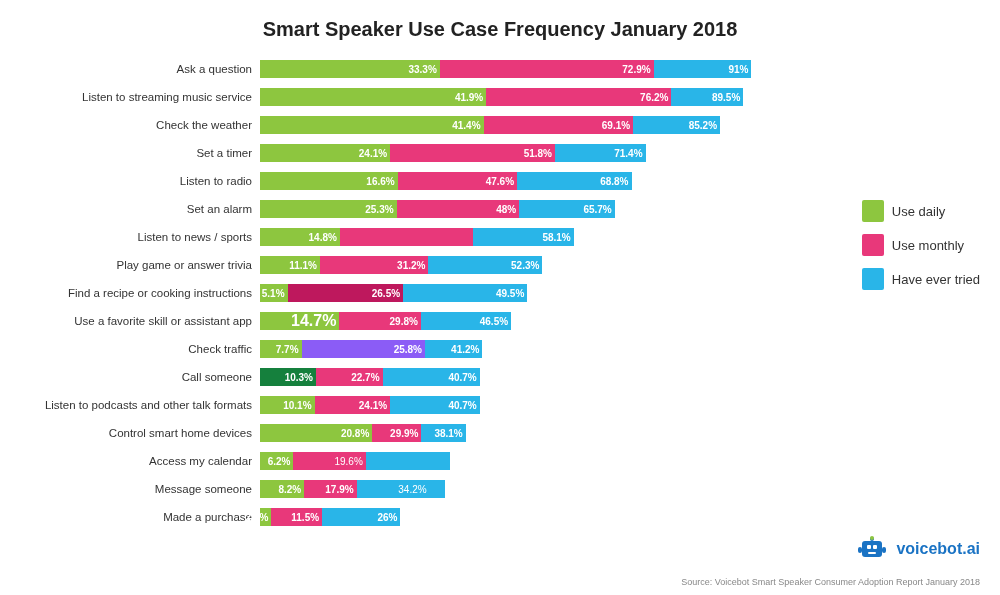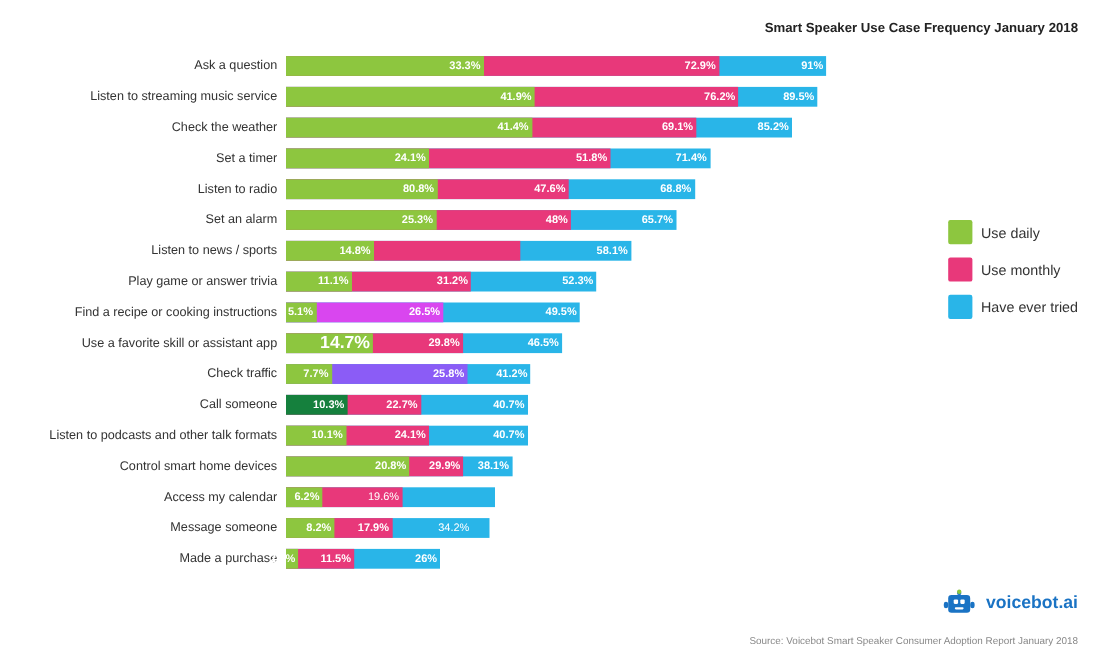--- a/index.html
+++ b/index.html
@@ -10,22 +10,22 @@
       height: 595px;
       overflow: hidden;
     }
     .chart-container {
       width: 1000px;
       height: 595px;
       padding: 18px 20px 30px 20px;
       position: relative;
     }
     h1 {
-      text-align: right;
-      font-size: 12px;
+      text-align: center;
+      font-size: 20px;
       font-weight: bold;
       color: #222;
       margin-bottom: 14px;
     }
     .chart-body {
       display: flex;
       flex-direction: row;
       width: 100%;
     }
     .labels-col {
@@ -181,21 +181,21 @@
         </div>
         <div class="bar-row">
           <div style="position: relative; width: 371.52px; height: 18px;">
             <div style="position: absolute; left: 0px; top: 0px; width: 371.52px; height: 18px; background-color: rgb(41, 181, 232);">
               <span style="position: absolute; right: 3px; top: 50%; transform: translateY(-50%); font-size: 10px; font-weight: bold; color: rgb(255, 255, 255);">68.8%</span>
             </div>
             <div style="position: absolute; left: 0px; top: 0px; width: 257.04px; height: 18px; background-color: rgb(232, 56, 122);">
               <span style="position: absolute; right: 3px; top: 50%; transform: translateY(-50%); font-size: 10px; font-weight: bold; color: rgb(255, 255, 255);">47.6%</span>
             </div>
             <div style="position: absolute; left: 0px; top: 0px; width: 137.7px; height: 18px; background-color: rgb(141, 198, 63);">
-              <span style="position: absolute; right: 3px; top: 50%; transform: translateY(-50%); font-size: 10px; font-weight: bold; color: rgb(255, 255, 255);">80.8%</span>
+              <span style="position: absolute; right: 3px; top: 50%; transform: translateY(-50%); font-size: 10px; font-weight: bold; color: rgb(255, 255, 255);">16.6%</span>
             </div>
           </div>
         </div>
         <div class="bar-row">
           <div style="position: relative; width: 354.78px; height: 18px;">
             <div style="position: absolute; left: 0px; top: 0px; width: 354.78px; height: 18px; background-color: rgb(41, 181, 232);">
               <span style="position: absolute; right: 3px; top: 50%; transform: translateY(-50%); font-size: 10px; font-weight: bold; color: rgb(255, 255, 255);">65.7%</span>
             </div>
             <div style="position: absolute; left: 0px; top: 0px; width: 259.2px; height: 18px; background-color: rgb(232, 56, 122);">
               <span style="position: absolute; right: 3px; top: 50%; transform: translateY(-50%); font-size: 10px; font-weight: bold; color: rgb(255, 255, 255);">48%</span>
@@ -229,21 +229,21 @@
             <div style="position: absolute; left: 0px; top: 0px; width: 59.94px; height: 18px; background-color: rgb(141, 198, 63);">
               <span style="position: absolute; right: 3px; top: 50%; transform: translateY(-50%); font-size: 10px; font-weight: bold; color: rgb(255, 255, 255);">11.1%</span>
             </div>
           </div>
         </div>
         <div class="bar-row">
           <div style="position: relative; width: 267.3px; height: 18px;">
             <div style="position: absolute; left: 0px; top: 0px; width: 267.3px; height: 18px; background-color: rgb(41, 181, 232);">
               <span style="position: absolute; right: 3px; top: 50%; transform: translateY(-50%); font-size: 10px; font-weight: bold; color: rgb(255, 255, 255);">49.5%</span>
             </div>
-            <div style="position: absolute; left: 0px; top: 0px; width: 143.1px; height: 18px; background-color: #d946ef;">
+            <div style="position: absolute; left: 0px; top: 0px; width: 143.1px; height: 18px; background-color: #be185d;">
               <span style="position: absolute; right: 3px; top: 50%; transform: translateY(-50%); font-size: 10px; font-weight: bold; color: rgb(255, 255, 255);">26.5%</span>
             </div>
             <div style="position: absolute; left: 0px; top: 0px; width: 27.54px; height: 18px; background-color: rgb(141, 198, 63);">
               <span style="position: absolute; right: 3px; top: 50%; transform: translateY(-50%); font-size: 10px; font-weight: bold; color: rgb(255, 255, 255);">5.1%</span>
             </div>
           </div>
         </div>
         <div class="bar-row">
           <div style="position: relative; width: 251.1px; height: 18px;">
             <div style="position: absolute; left: 0px; top: 0px; width: 251.1px; height: 18px; background-color: rgb(41, 181, 232);">

